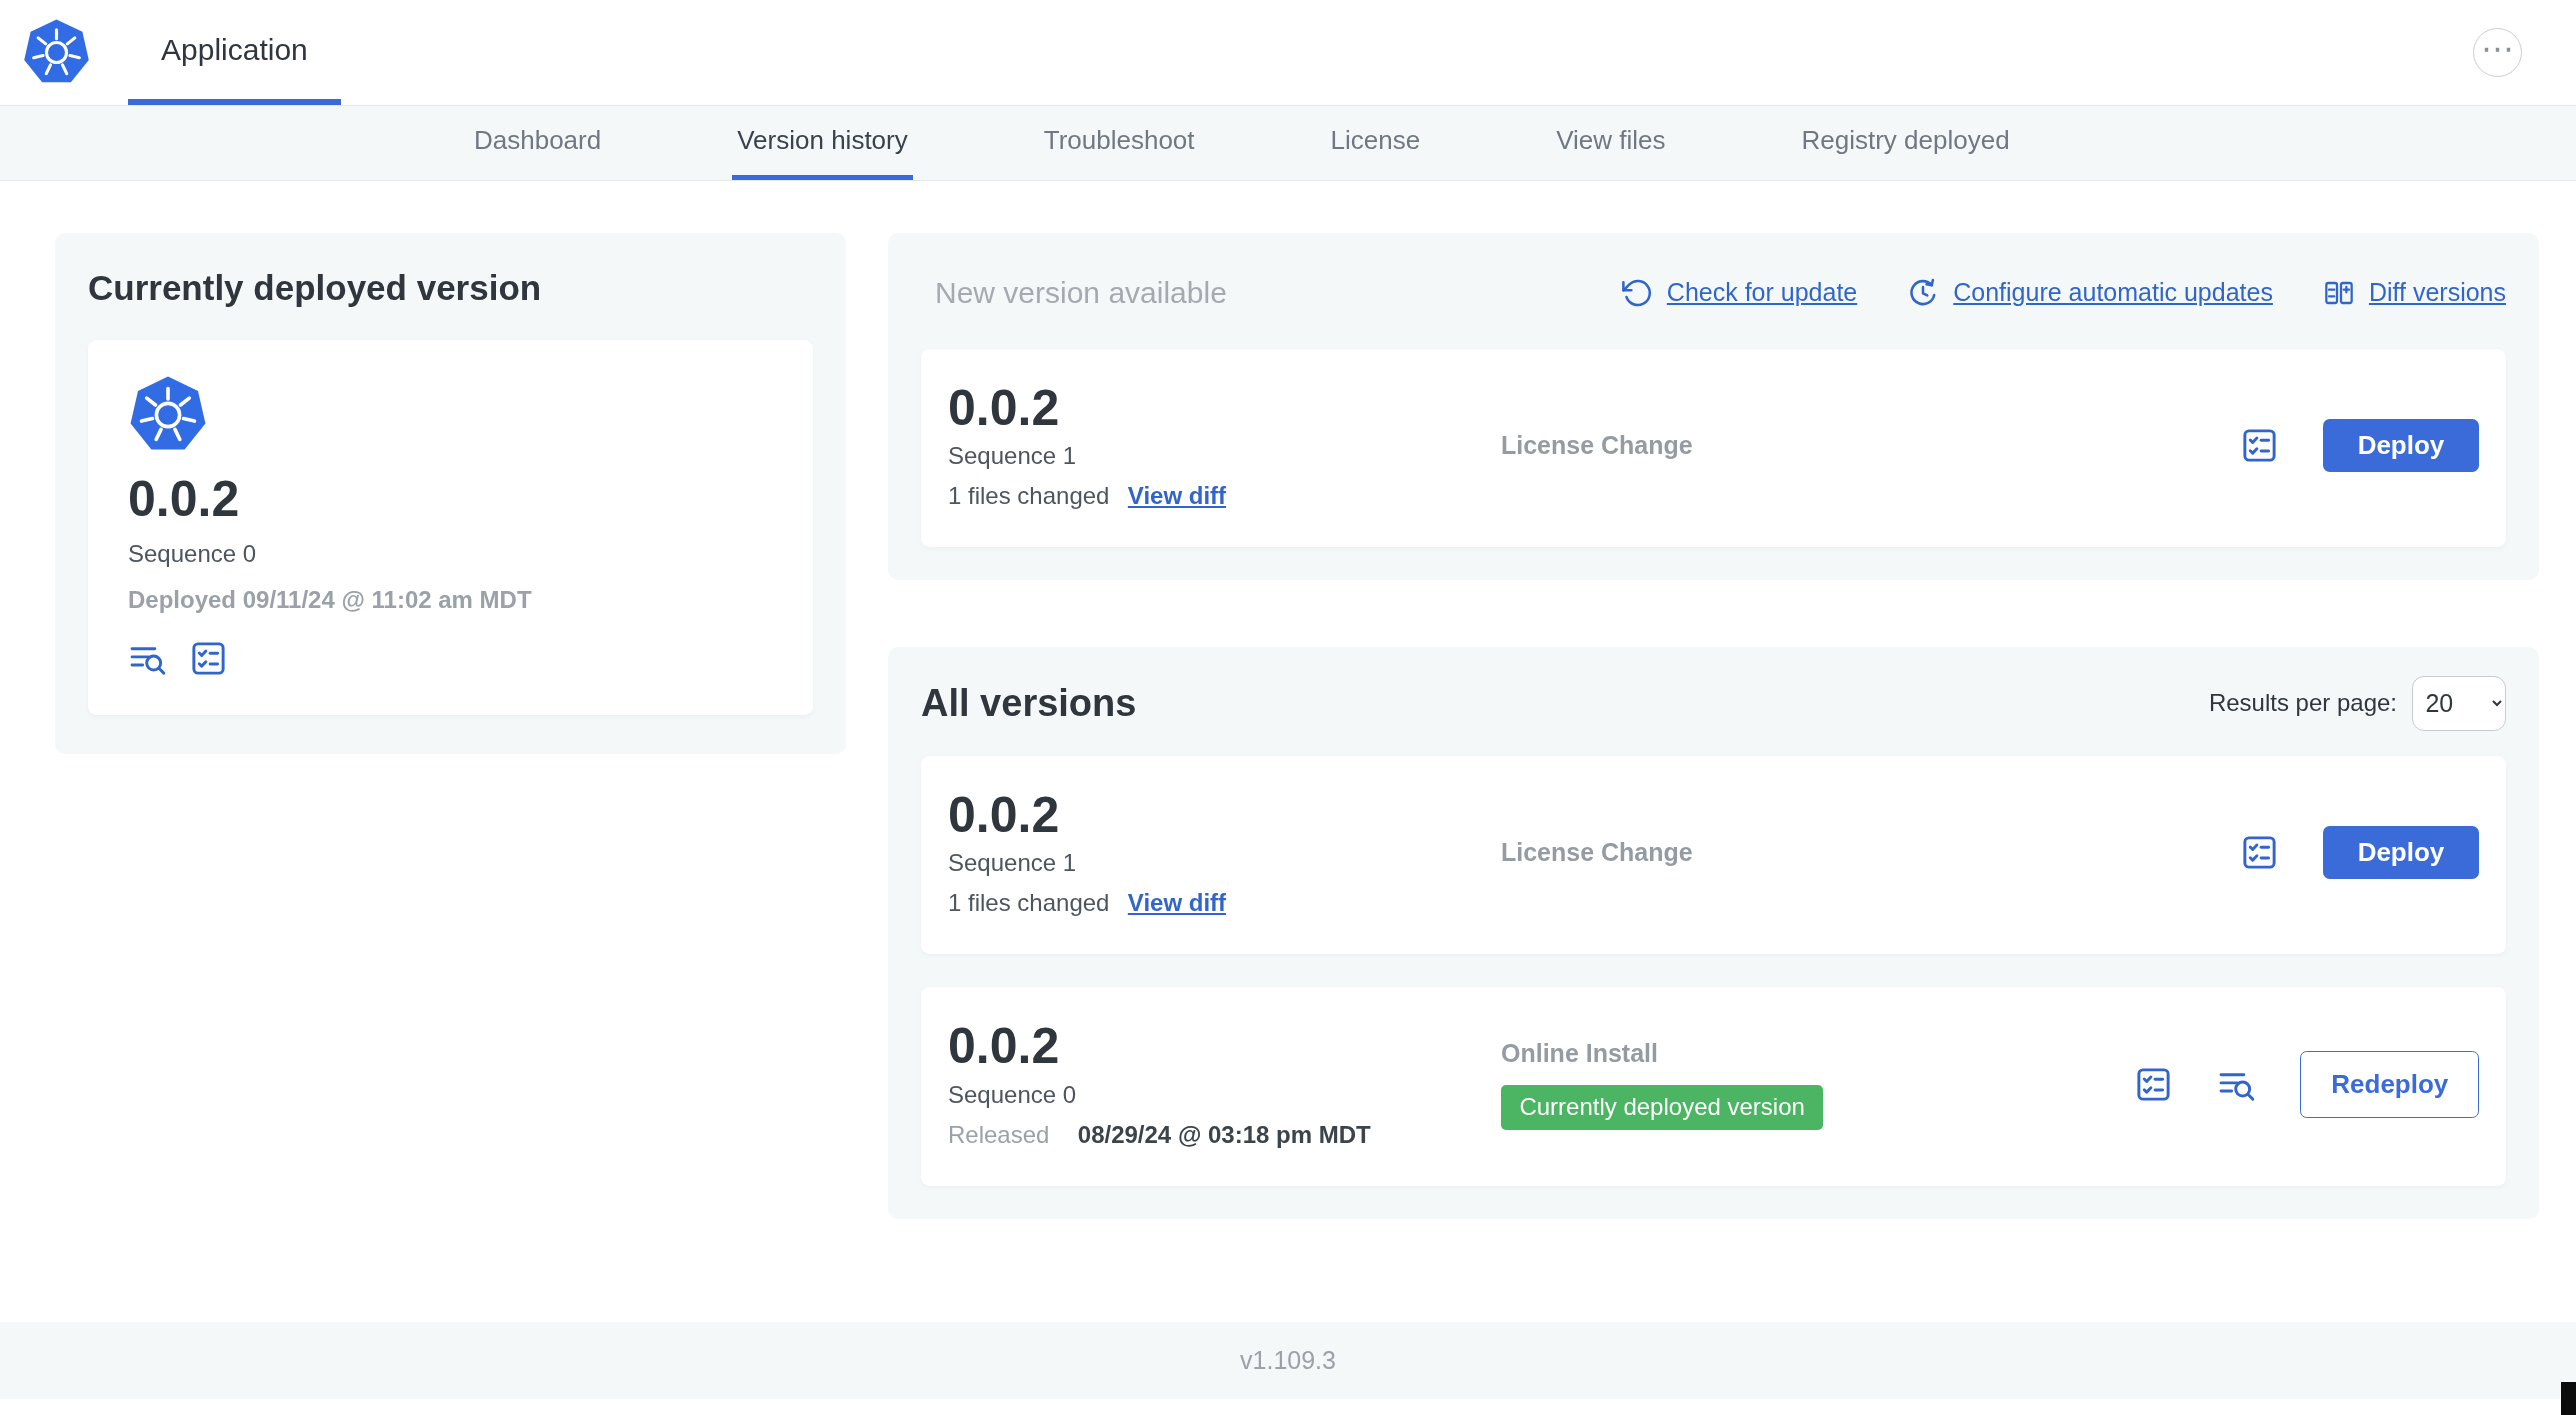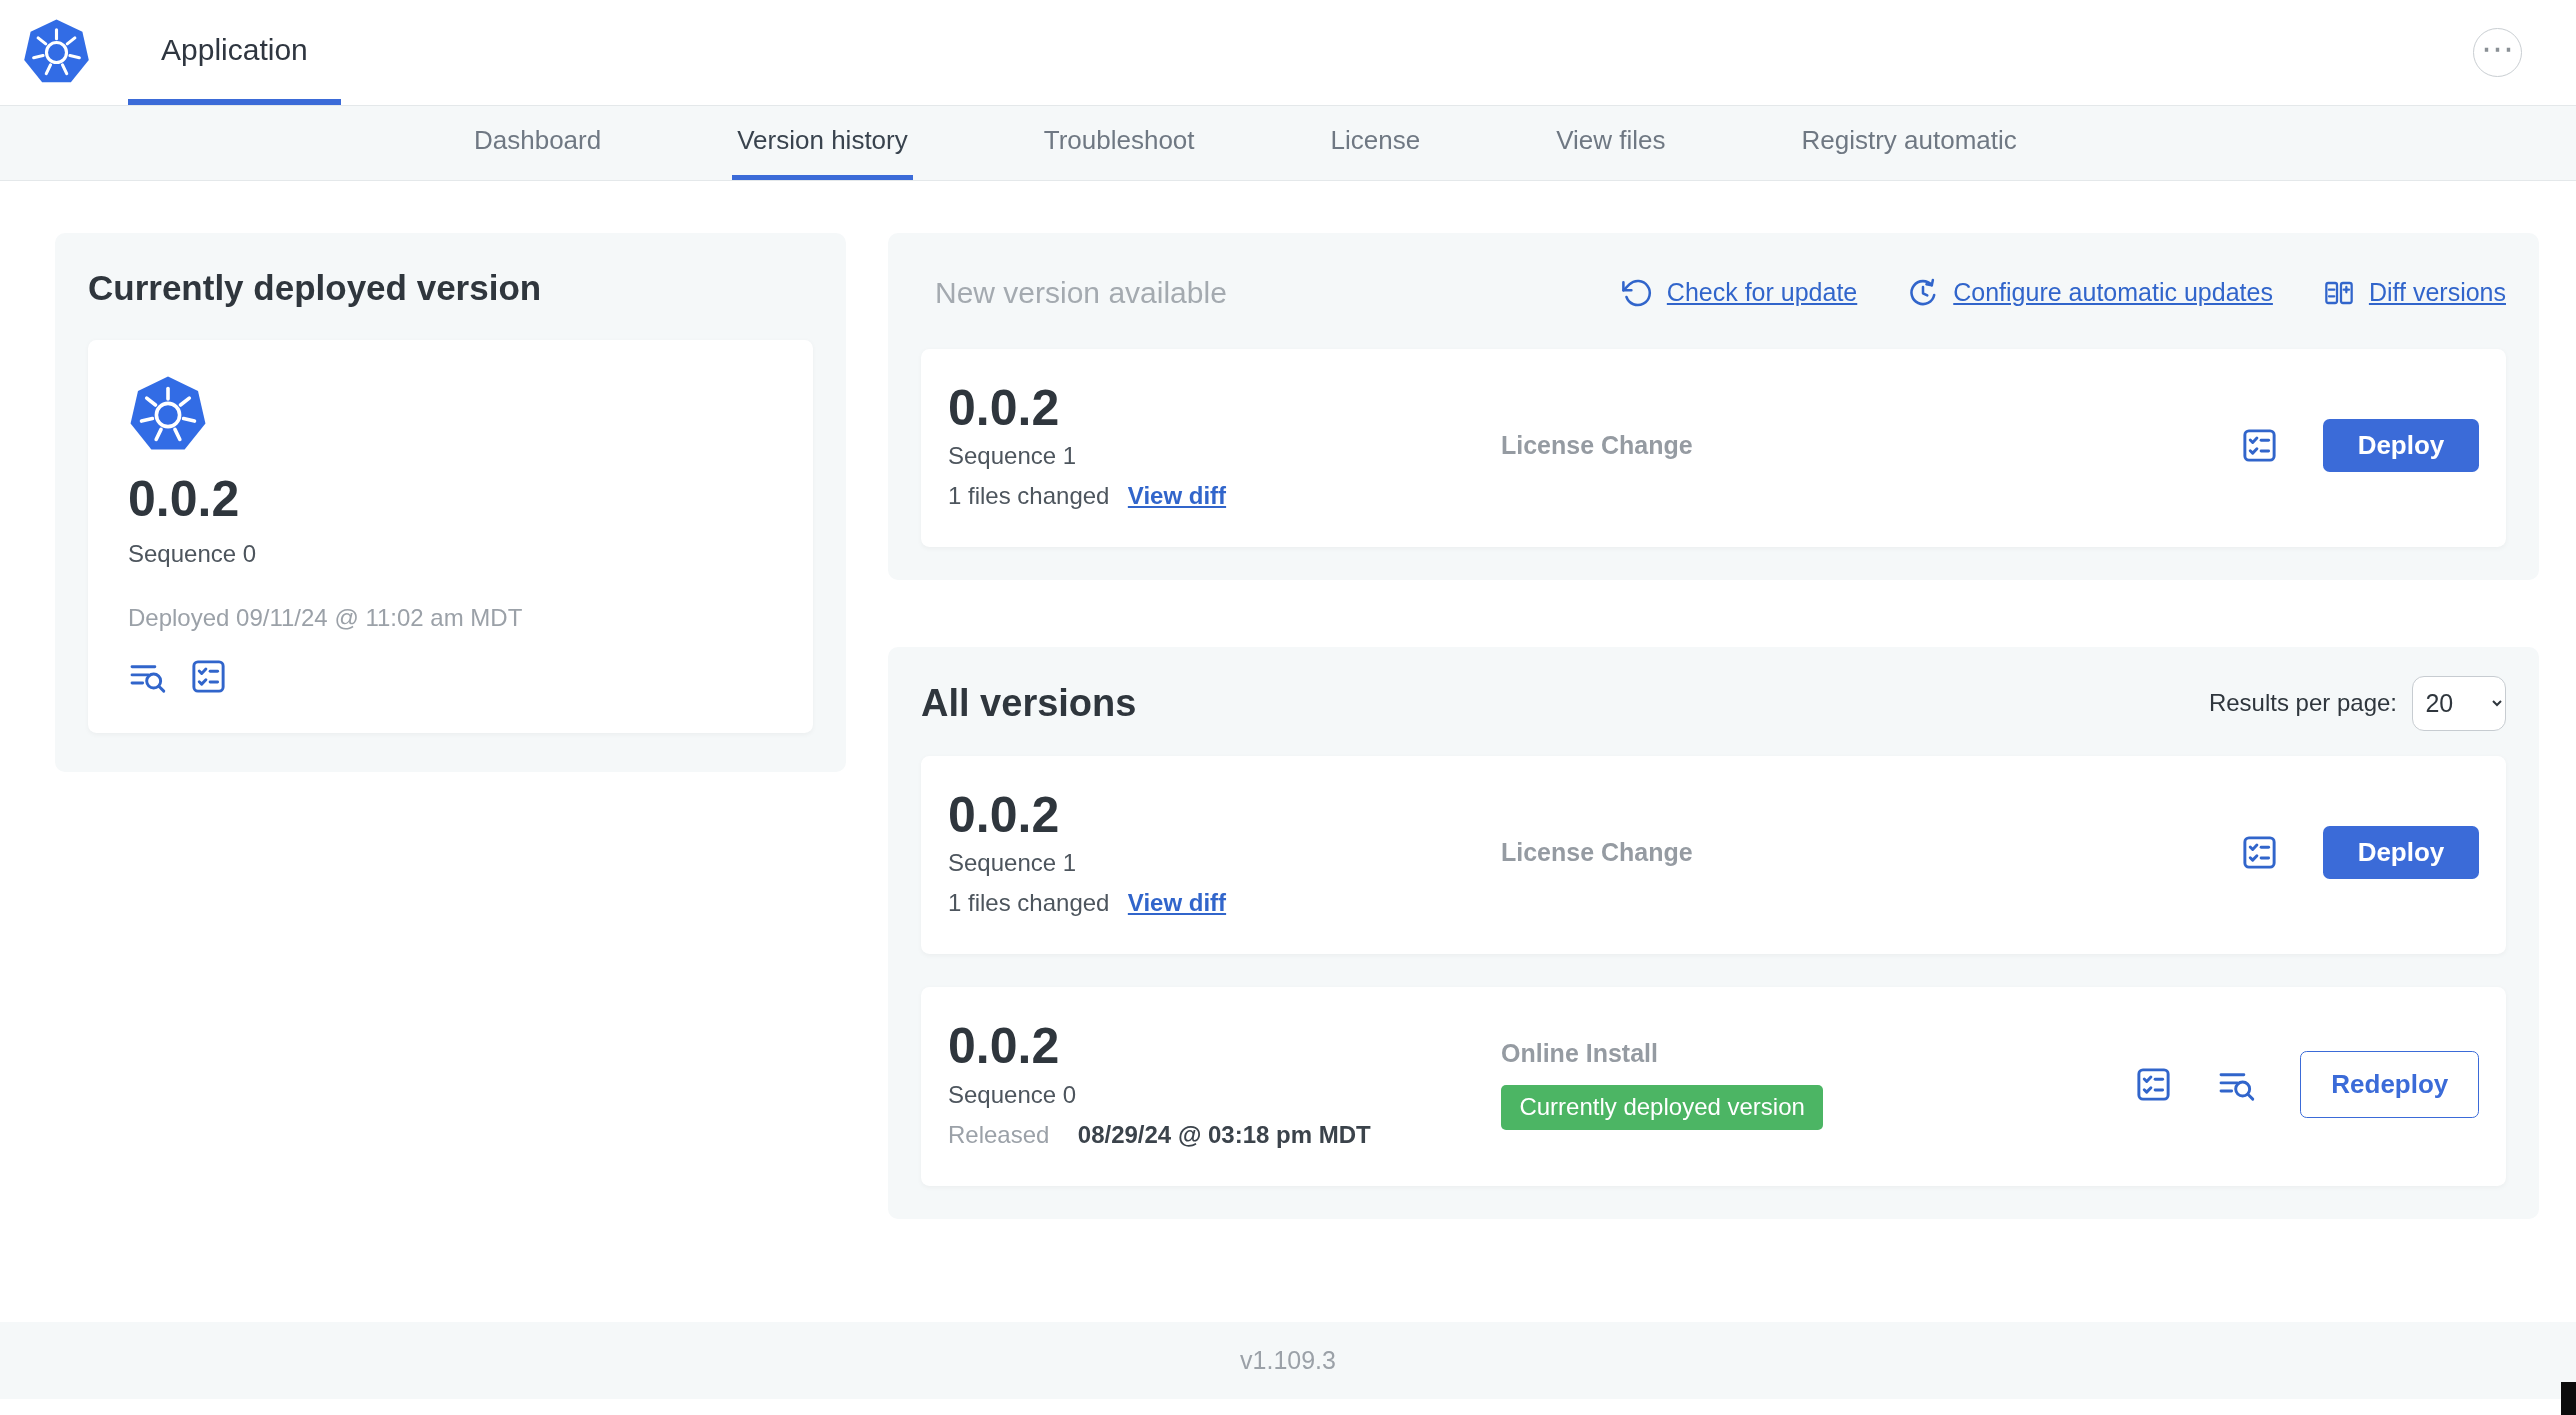--- a/index.html
+++ b/index.html
@@ -62,21 +62,21 @@
     padding:32px 33px 39px 33px;
   }
   .left-panel h2{margin:3.3px 0 32px 0;font-size:35px;font-weight:bold;color:#2f363d;}
   .current-card{
     background:#fff;border-radius:8.4px;padding:35px 40px 37px 40px;
     box-shadow:0 1.7px 5px rgba(0,0,0,0.04);
   }
   .current-card .k8s{width:80px;height:80px;}
   .cur-version{font-size:50px;font-weight:bold;color:#2f363d;margin-top:15px;}
   .cur-seq{font-size:24px;color:var(--textgray);margin-top:11.7px;}
-  .cur-deployed{font-size:24px;color:var(--gray);margin-top:36px;}
+  .cur-deployed{font-size:24px;color:var(--gray);margin-top:18px;font-weight:bold;}
   .icon-row{margin-top:25px;display:flex;gap:22px;}
   .icon-btn{background:none;border:none;padding:0;cursor:pointer;color:var(--link);}
   .icon-btn svg{width:39px;height:39px;}
 
   .right-col{flex:1;display:flex;flex-direction:column;gap:67px;}
   .panel{background:var(--panel);border-radius:10px;padding:28.5px 33px 33px 33px;}
   .panel-head{display:flex;align-items:center;justify-content:space-between;margin-bottom:25px;}
   .panel-title-gray{font-size:30px;color:#a4aab0;font-weight:400;margin:14px;}
   .panel-title-dark{font-size:38px;color:#2f363d;font-weight:bold;margin:0;}
   .head-actions{display:flex;align-items:center;gap:50px;}
@@ -208,21 +208,21 @@
     <span>⋯</span>
   </button>
 </header>
 
 <nav class="subnav">
   <a class="nav-tab">Dashboard</a>
   <a class="nav-tab active">Version history</a>
   <a class="nav-tab">Troubleshoot</a>
   <a class="nav-tab">License</a>
   <a class="nav-tab">View files</a>
-  <a class="nav-tab">Registry automatic</a>
+  <a class="nav-tab">Registry deployed</a>
 </nav>
 
 <main class="content">
 
   <aside class="left-panel">
     <h2>Currently deployed version</h2>
     <div class="current-card">
       <svg class="icon k8s" viewBox="0 0 96 96" width="80" height="80">
           <use href="#i-k8s"></use>
         </svg>

